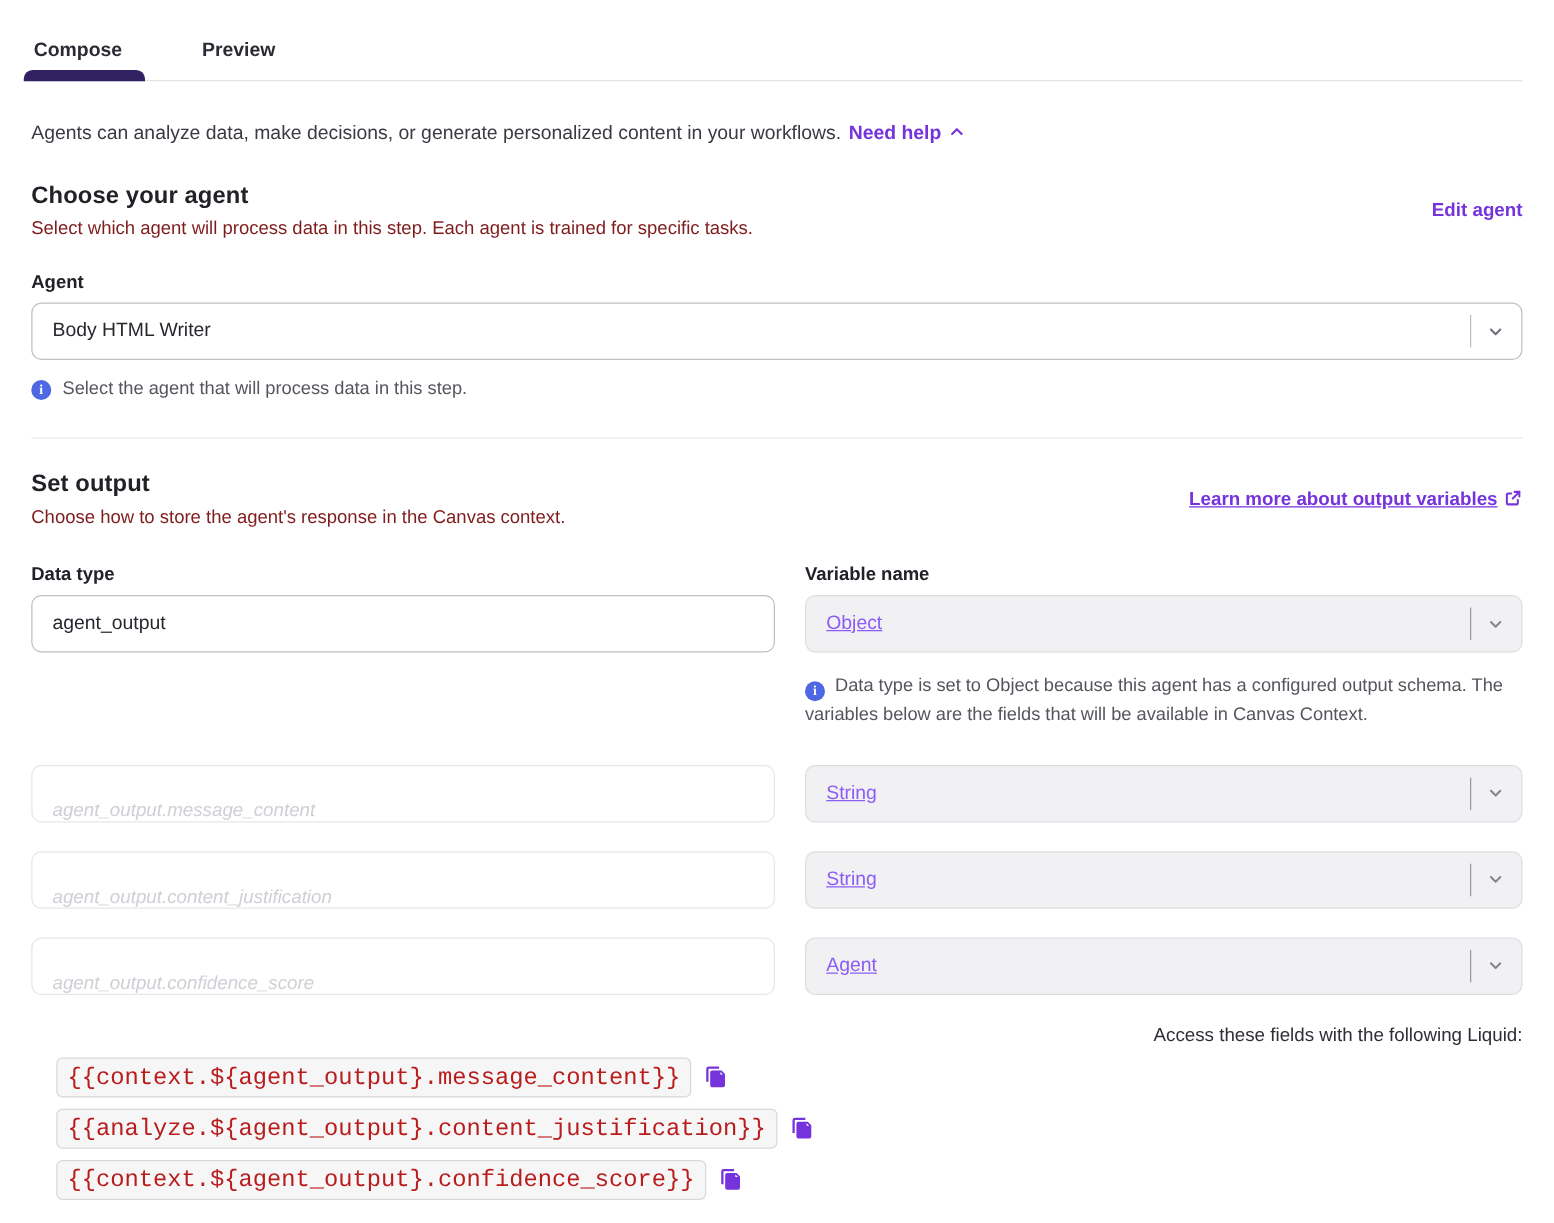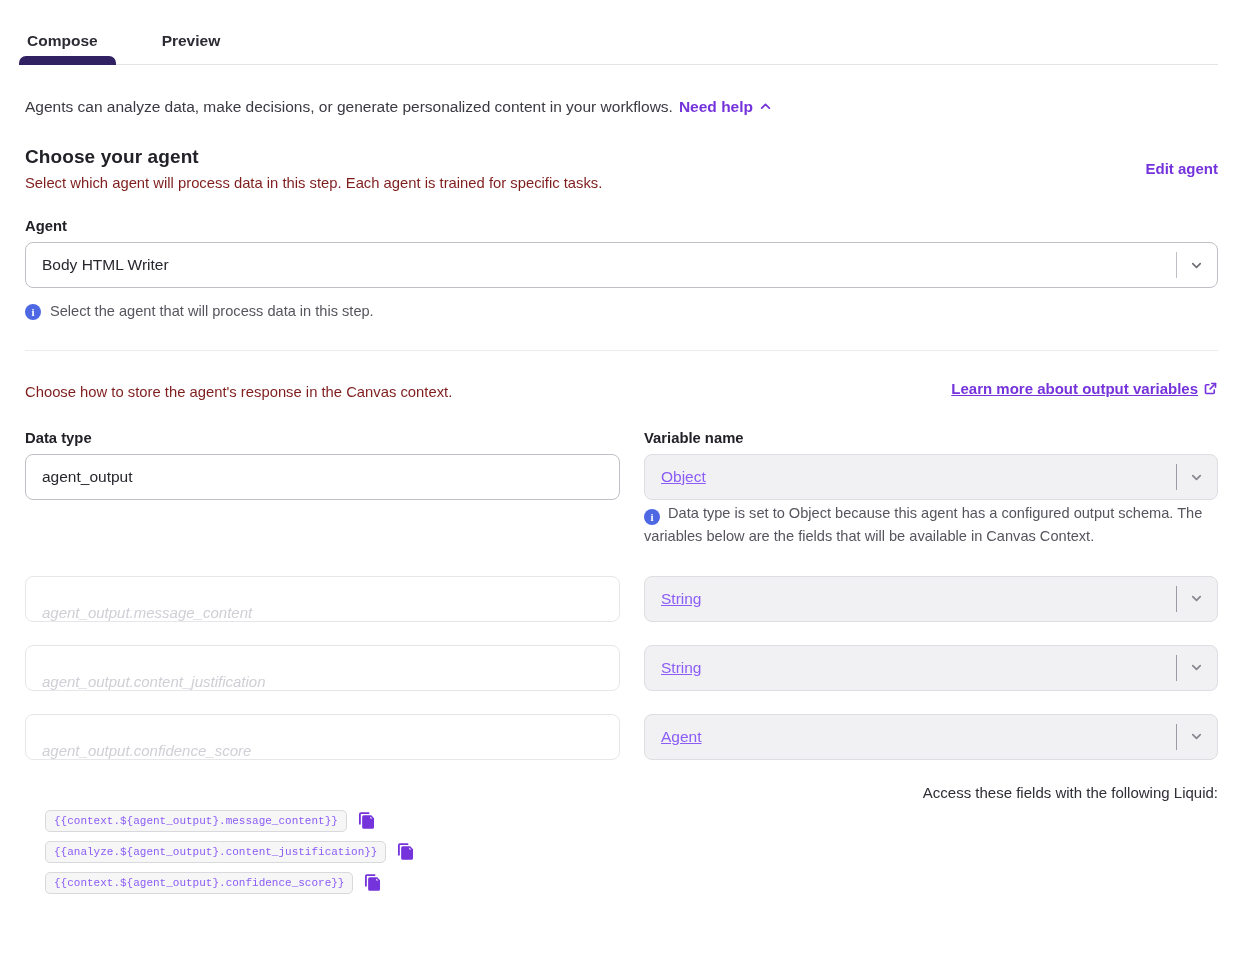--- a/index.html
+++ b/index.html
@@ -65,30 +65,30 @@
     color: #fff; font-size: 11px; font-weight: 700; line-height: 16px; text-align: center;
     font-family: "Liberation Serif", serif; margin-top: 1px;
   }
   .inline-info { display: inline-block; vertical-align: -3px; margin-right: 8px; }
 
   .divider { height: 1px; background: #ececef; margin: 30px 0 26px 0; }
 
   
   .out-grid { display: grid; grid-template-columns: 595px 1fr; column-gap: 24px; margin-top: 30px; }
   .cell { min-width: 0; }
-  .mb8 { margin-bottom: 8px; } .mb14 { }
+  .mb8 { margin-bottom: 8px; } .mb14 { margin-bottom: 14px; }
   .type-help { font-size: 14.6px; color: #55555e; line-height: 1.55; margin: 2px 0 28px 0; }
   .row-gap { margin-bottom: 23px; }
 
   
   .liquid-label { margin-top: 24px; font-size: 15px; color: #2e2e36; text-align: right; }
   .liquid-row { display: flex; align-items: center; gap: 10px; margin-top: 9px; padding-left: 20px; }
   .code-chip {
     font-family: "Liberation Mono", "DejaVu Sans Mono", monospace;
-    font-size: 11px; color: #8b5cf6; background: #f6f6f7;
+    font-size: 19px; color: #b91c1c; background: #f6f6f7;
     border: 1px solid #d8d8dd; border-radius: 5px; padding: 4px 8px; white-space: nowrap;
   }
   .copy-btn { background: none; border: none; cursor: pointer; padding: 0; line-height: 0; }
   .copy-icon-svg { width: 19px; height: 19px; fill: #7533dc; }
 </style>
 </head>
 <body>
 
 <div class="page">
 
@@ -131,20 +131,21 @@
     <div class="help-row">
       <span class="info-icon">i</span>
       <span>Select the agent that will process data in this step.</span>
     </div>
   </div>
 
   <div class="divider"></div>
 
   <div class="section-head" style="margin-top:0;">
     <div>
+      <div class="section-title">Set output</div>
       <div class="section-sub">Choose how to store the agent's response in the Canvas context.</div>
     </div>
     <a class="purple-link underlined"><span>Learn more about output variables</span><svg class="ext-icon" viewBox="0 0 24 24" fill="none" stroke="#7533dc" stroke-width="2.6" stroke-linecap="round" stroke-linejoin="round">
           <path d="M14 4h6v6"></path>
           <path d="M20 4L11.5 12.5"></path>
           <path d="M9.5 6H5.6A1.6 1.6 0 0 0 4 7.6v10.8A1.6 1.6 0 0 0 5.6 20h10.8a1.6 1.6 0 0 0 1.6-1.6v-3.9"></path>
         </svg></a>
   </div>
 
   <div class="out-grid">

